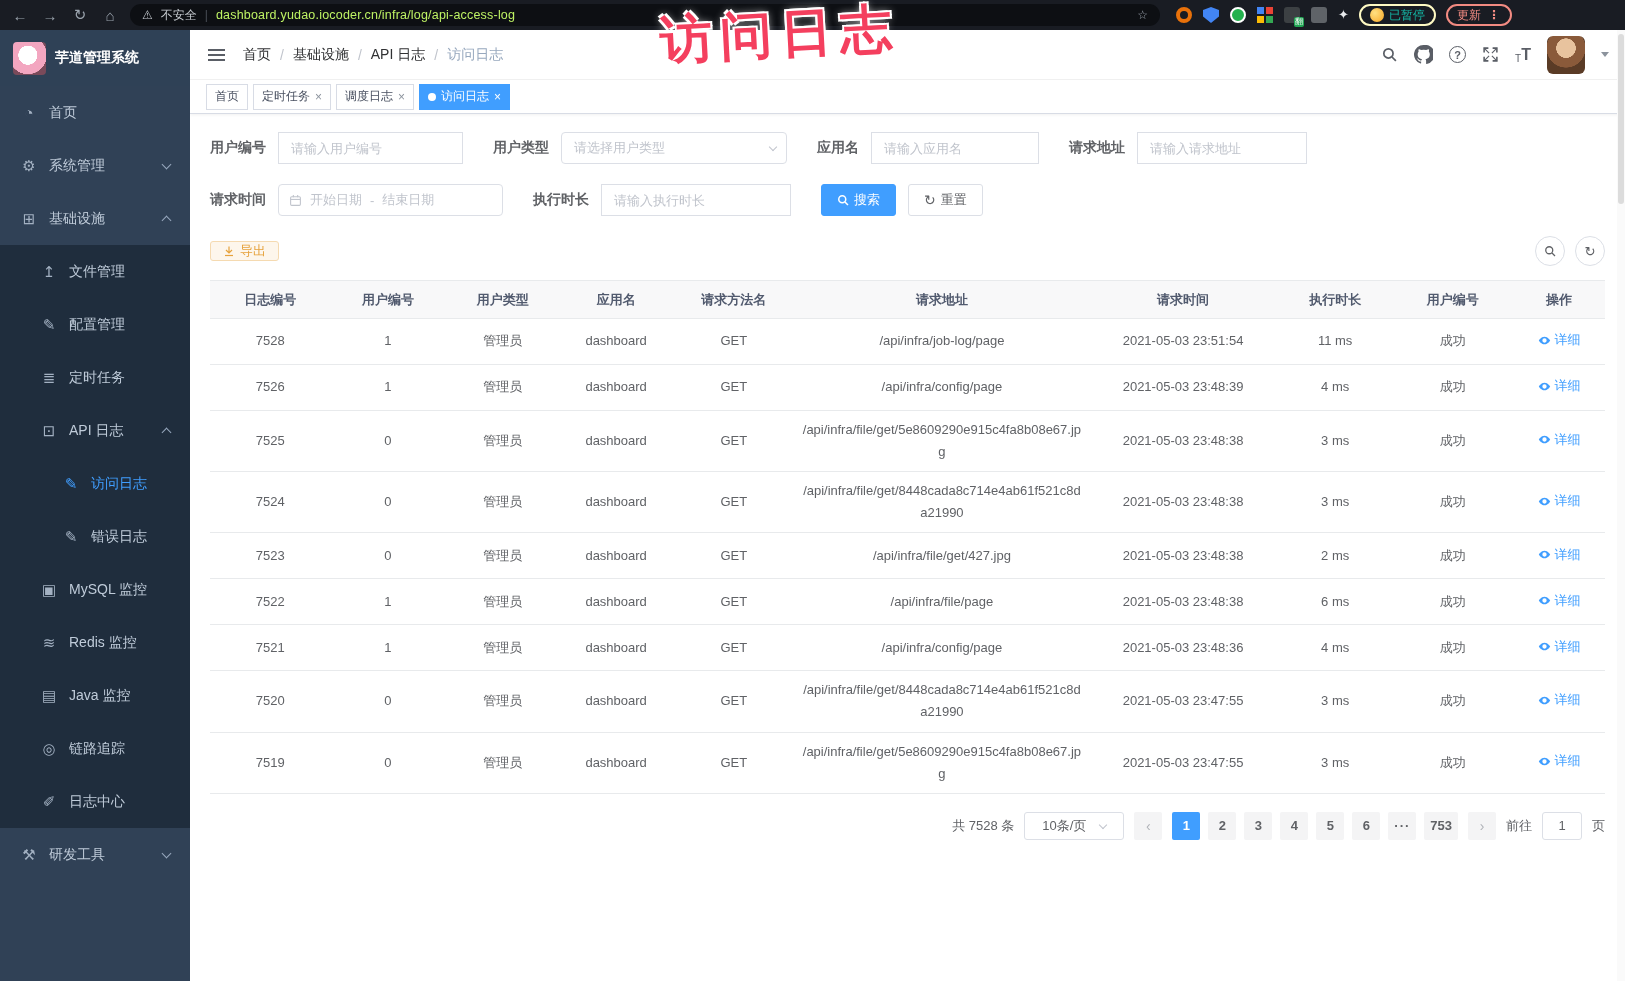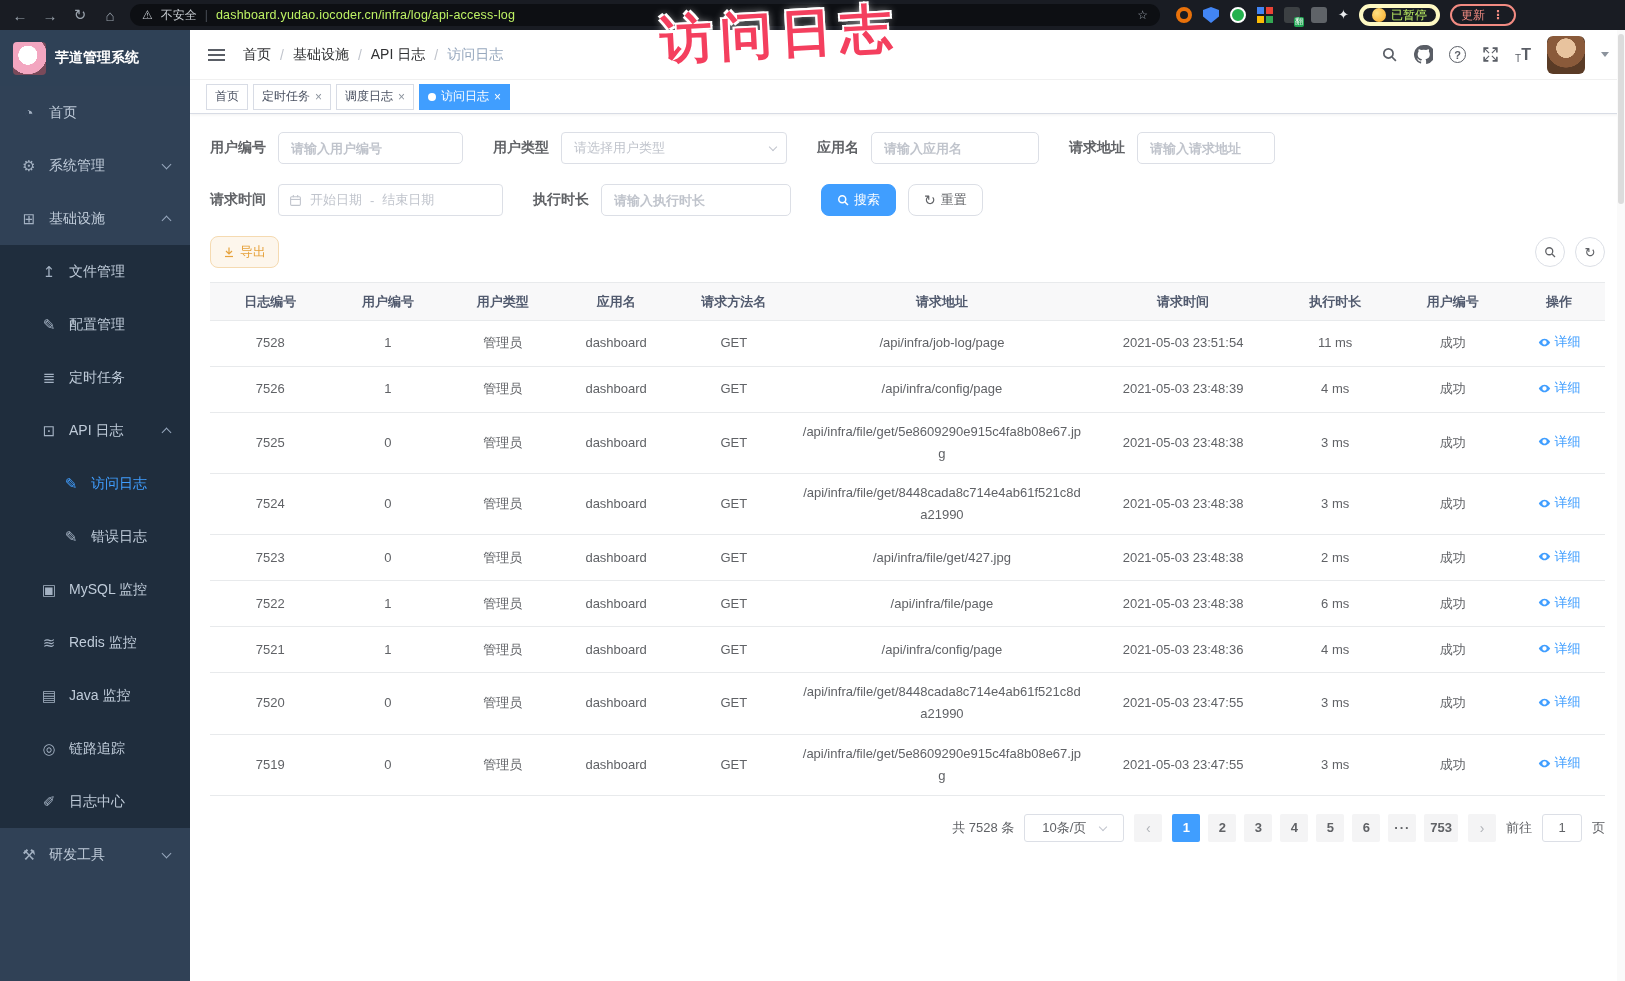--- a/index.html
+++ b/index.html
@@ -19,21 +19,21 @@
   .ext-donut { border:4px solid #e8710a; border-radius:50%; }
   .ext-shield { background:#4285f4; clip-path:polygon(50% 0,100% 18%,100% 60%,50% 100%,0 60%,0 18%); }
   .ext-green { background:#23b14d; border-radius:50%; border:2px solid #fff; }
   .ext-grid { display:grid; grid-template-columns:7px 7px; grid-template-rows:7px 7px; gap:2px; }
   .ext-grid i { background:#4285f4; } .ext-grid i:nth-child(2){background:#ea4335;} .ext-grid i:nth-child(3){background:#fbbc05;} .ext-grid i:nth-child(4){background:#34a853;}
   .ext-dark { background:#3c4043; border-radius:3px; }
   .ext-badge { position:absolute; right:-4px; bottom:-4px; background:#21a453; color:#fff; font-size:8px; line-height:10px; padding:0 1px; border-radius:2px; }
   .ext-gray { background:#5f6368; border-radius:3px; }
   .ext-pin { color:#e8eaed; font-size:13px; width:auto; }
   .chip { height:22px; border-radius:12px; display:flex; align-items:center; gap:5px; padding:0 9px; font-size:12px; flex:none; cursor:pointer; }
-  .chip-profile { border:4px solid #fef9c3; color:#bef264; }
+  .chip-profile { border:2px solid #fef9c3; color:#14b8a6; }
   .chip-face { width:14px; height:14px; border-radius:50%; background:radial-gradient(circle at 35% 35%, #ffe082, #f9a825); }
   .chip-update { border:2px solid #f28b82; color:#f28b82; gap:7px; }
   .chip-dots { color:#f28b82; font-weight:bold; letter-spacing:1px; }
 
   
   .watermark { position:absolute; top:0; left:660px; z-index:50; font-size:52px; font-weight:900; letter-spacing:8px; color:#f43f5e; transform:rotate(-3deg); pointer-events:none;
     text-shadow:-2px -2px 0 #fff, 2px -2px 0 #fff, -2px 2px 0 #fff, 2px 2px 0 #fff, 0 0 8px rgba(255,255,255,.9); }
 
   
   .sidebar { position:absolute; top:30px; left:0; bottom:0; width:190px; background:#304156; color:#bfcbd9; z-index:2; }
@@ -72,29 +72,29 @@
   .tag { height:26px; display:flex; align-items:center; gap:5px; padding:0 8px; border:1px solid #d8dce5; background:#fff; color:#495060; font-size:12px; cursor:pointer; white-space:nowrap; }
   .tag .x { font-size:12px; color:#8c939d; cursor:pointer; }
   .tag.active { background:#409eff; border-color:#409eff; color:#fff; }
   .tag.active .x { color:#fff; }
   .tag .dot { width:8px; height:8px; border-radius:50%; background:#fff; }
 
   .content { padding:18px 20px 0 20px; }
   .form-row { display:flex; align-items:center; margin-bottom:20px; }
   .f-item { display:flex; align-items:center; margin-right:30px; }
   .f-label { font-weight:bold; color:#606266; font-size:14px; margin-right:12px; white-space:nowrap; }
-  .f-input { height:32px; border:1px solid #dcdfe6; border-radius:5px; padding:0 12px; font-size:13px; color:#606266; outline:none;font-weight:bold; }
+  .f-input { height:32px; border:1px solid #dcdfe6; border-radius:0; padding:0 12px; font-size:13px; color:#606266; outline:none; }
   .f-input::placeholder { color:#c0c4cc; }
   .f-select { height:32px; border:1px solid #dcdfe6; border-radius:4px; padding:0 26px 0 12px; font-size:13px; color:#c0c4cc; display:flex; align-items:center; position:relative; cursor:pointer; }
   .f-select .sel-chev { position:absolute; right:10px; width:6px; height:6px; border-right:1.3px solid #c0c4cc; border-bottom:1.3px solid #c0c4cc; transform:rotate(45deg); margin-top:-2px; }
   .range { height:32px; border:1px solid #dcdfe6; border-radius:4px; display:flex; align-items:center; gap:8px; padding:0 10px; color:#c0c4cc; font-size:13px; cursor:text; }
-  .btn { height:32px; border-radius:8px; font-size:13px; display:inline-flex; align-items:center; gap:5px; padding:0 15px; cursor:pointer; border:1px solid transparent; white-space:nowrap; }
+  .btn { height:32px; border-radius:3px; font-size:13px; display:inline-flex; align-items:center; gap:5px; padding:0 15px; cursor:pointer; border:1px solid transparent; white-space:nowrap; }
   .btn-primary { background:#409eff; border-color:#409eff; color:#fff; }
   .btn-plain { background:#fff; border-color:#dcdfe6; color:#606266; }
-  .btn-warn { background:#fdf6ec; border-color:#f5dab1; color:#e6a23c; height:32px; padding:0 12px; }
+  .btn-warn { background:#fdf6ec; border-color:#f5dab1; color:#e6a23c; height:20px; padding:0 12px; }
   .ico-refresh { font-size:14px; line-height:1; }
 
   .toolbar-row { display:flex; align-items:center; margin-bottom:14px; }
   .circle-btns { margin-left:auto; display:flex; gap:10px; }
   .circle-btn { width:30px; height:30px; border:1px solid #dcdfe6; border-radius:50%; display:flex; align-items:center; justify-content:center; color:#606266; cursor:pointer; background:#fff; font-size:13px; }
 
   table.grid { width:100%; border-collapse:collapse; font-size:13px; color:#606266; table-layout:fixed; }
   .grid th { background:#f8f8f9; color:#515a6e; font-weight:bold; height:38px; border-top:1px solid #e8eaec; border-bottom:1px solid #e8eaec; padding:4px; text-align:center; }
   .grid td { height:46px; border-bottom:1px solid #e8eaec; text-align:center; padding:8px 6px; word-break:break-all; line-height:1.7; }
   .detail-link { color:#409eff; display:inline-flex; align-items:center; gap:4px; cursor:pointer; white-space:nowrap; }
@@ -302,21 +302,21 @@
           <span>请选择用户类型</span>
           <span class="sel-chev"></span>
         </div>
       </div>
       <div class="f-item">
         <span class="f-label">应用名</span>
         <input class="f-input" style="width: 168px;" placeholder="请输入应用名">
       </div>
       <div class="f-item" style="margin-right:0">
         <span class="f-label">请求地址</span>
-        <input class="f-input" style="width: 138px;" placeholder="请输入请求地址">
+        <input class="f-input" style="width: 170px;" placeholder="请输入请求地址">
       </div>
     </div>
 
     <div class="form-row">
       <div class="f-item">
         <span class="f-label">请求时间</span>
         <div class="range" style="width:225px">
           <svg width="13" height="13" viewBox="0 0 24 24" fill="none" stroke="#c0c4cc" stroke-width="2">
               <rect x="3" y="5" width="18" height="16" rx="2"></rect>
               <line x1="3" y1="10" x2="21" y2="10"></line>

